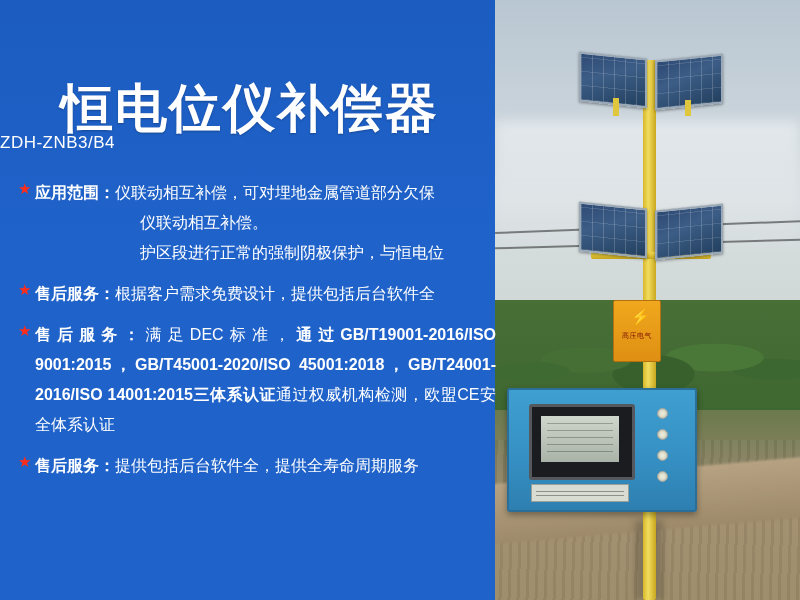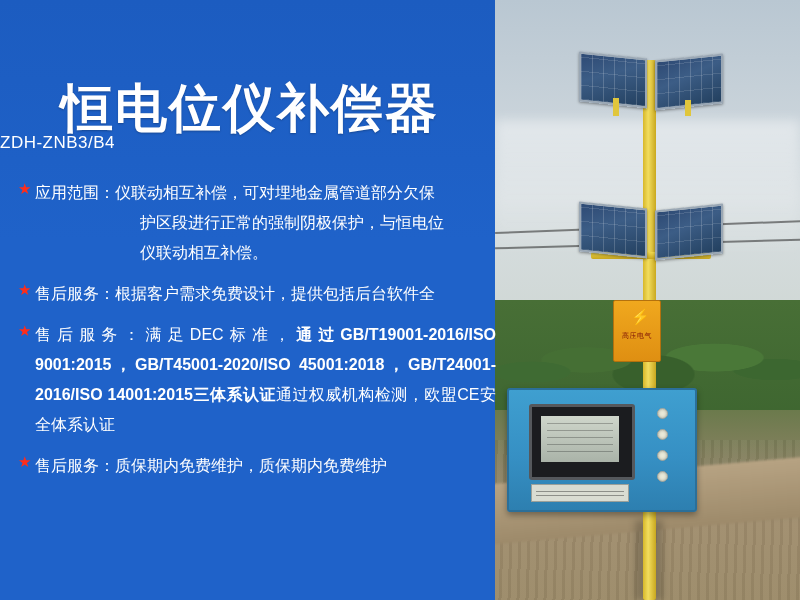--- a/index.html
+++ b/index.html
@@ -295,21 +295,21 @@
     text-align: left;
   }
   .para {
     font-size: 16px;
     line-height: 30px;
     color: #ffffff;
     padding-left: 17px;
     text-align: justify;
   }
   .lbl {
-    font-weight: normal;
+    font-weight: bold;
     color: #ffffff;
   }
   .hl {
     font-weight: bold;
     color: #ffffff;
   }
   .b1 .para { text-indent: 0; }
   .b1 .line2,
   .b1 .line3 { padding-left: 122px; }
   .b2 .line2 { padding-left: 122px; }
@@ -365,40 +365,40 @@
     <div class="title">恒电位仪补偿器</div>
     <div class="subtitle">ZDH-ZNB3/B4</div>
 
     <div class="blocks">
 
       <div class="block b1">
         <span class="star">★</span>
         <div class="para">
           <span class="lbl">应用范围：</span><span>仪联动相互补偿，可对埋地金属管道部分欠保</span>
         </div>
+        <div class="para line3">仪联动相互补偿。</div>
         <div class="para line2">护区段进行正常的强制阴极保护，与恒电位</div>
-        <div class="para line3">仪联动相互补偿。</div>
       </div>
 
       <div class="block b2">
         <span class="star">★</span>
         <div class="para">
           <span class="lbl">售后服务：</span><span>根据客户需求免费设计，提供包括后台软件全</span>
         </div>
       </div>
 
       <div class="block b3">
         <span class="star">★</span>
         <div class="para">
           <span class="lbl">售后服务：</span><span>满足DEC标准，</span><span class="hl">通过GB/T19001-2016/ISO 9001:2015，GB/T45001-2020/ISO 45001:2018，GB/T24001-2016/ISO 14001:2015三体系认证</span><span>通过权威机构检测，欧盟CE安全体系认证</span>
         </div>
       </div>
 
       <div class="block b4">
         <span class="star">★</span>
         <div class="para">
-          <span class="lbl">售后服务：</span><span>质保期内免费维护，质保期内免费维护</span>
+          <span class="lbl">售后服务：</span><span>提供包括后台软件全，提供全寿命周期服务</span>
         </div>
       </div>
 
     </div>
   </div>
 </div>
 
 </body></html>

